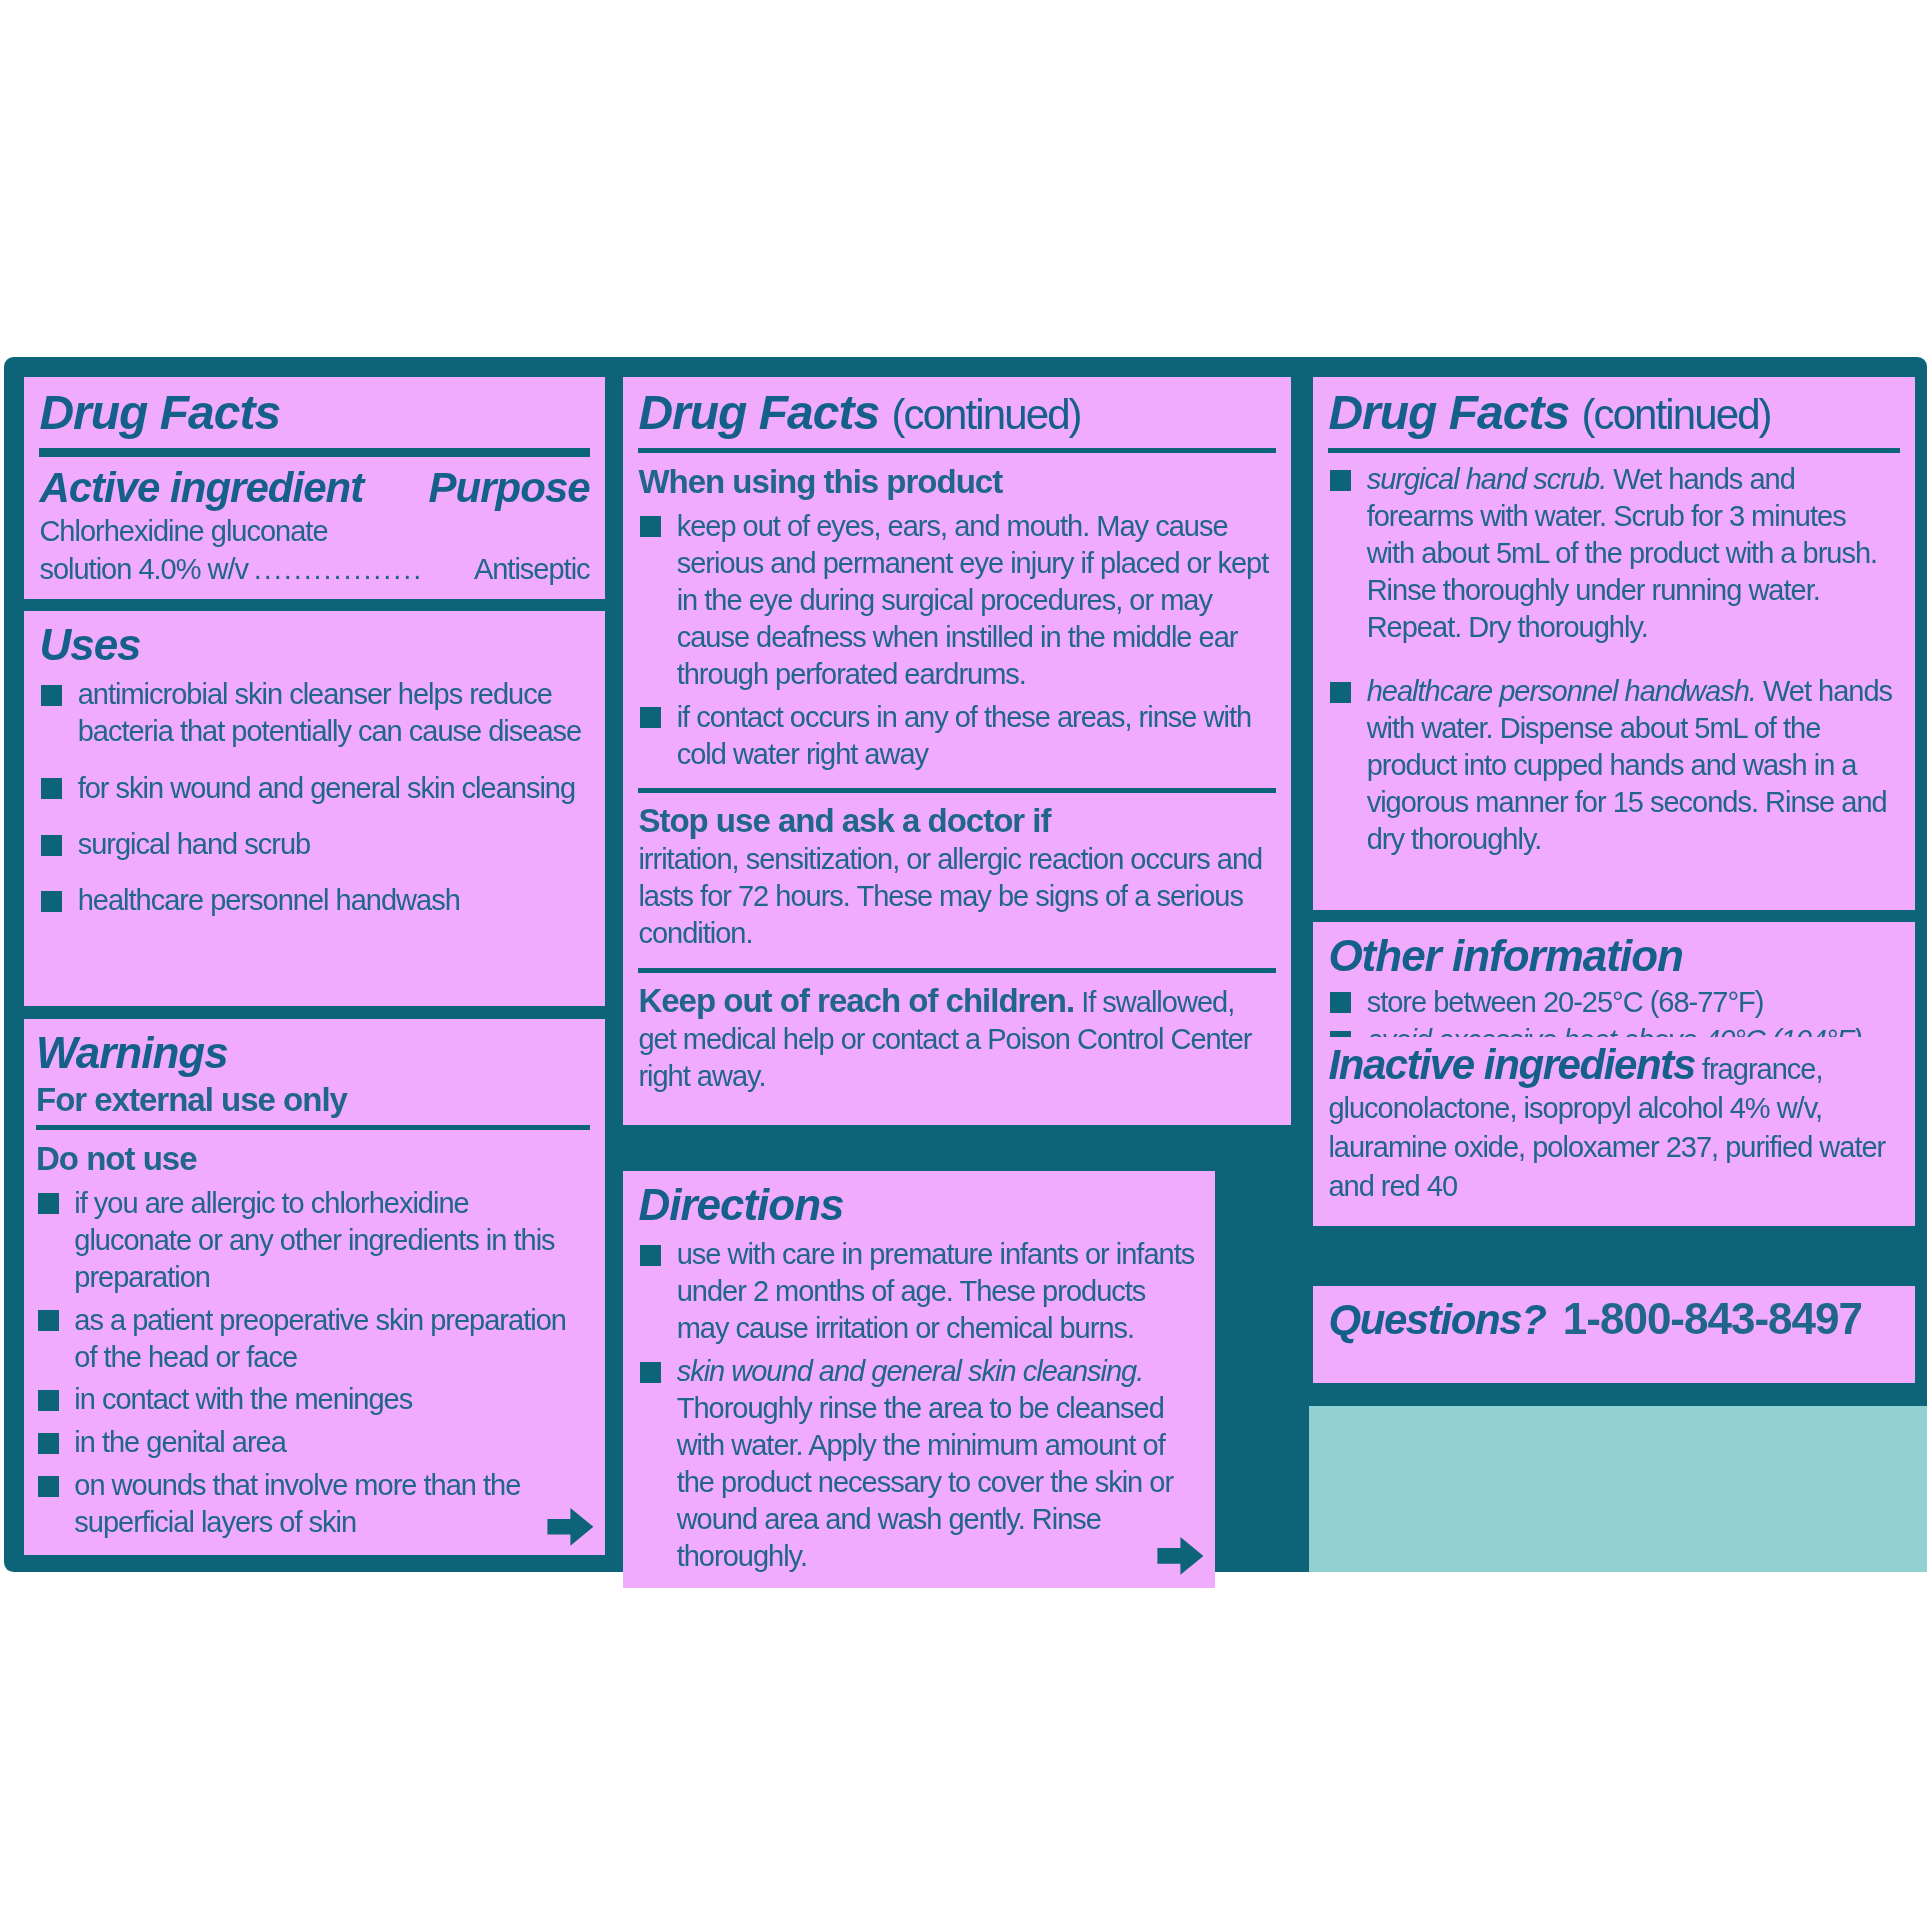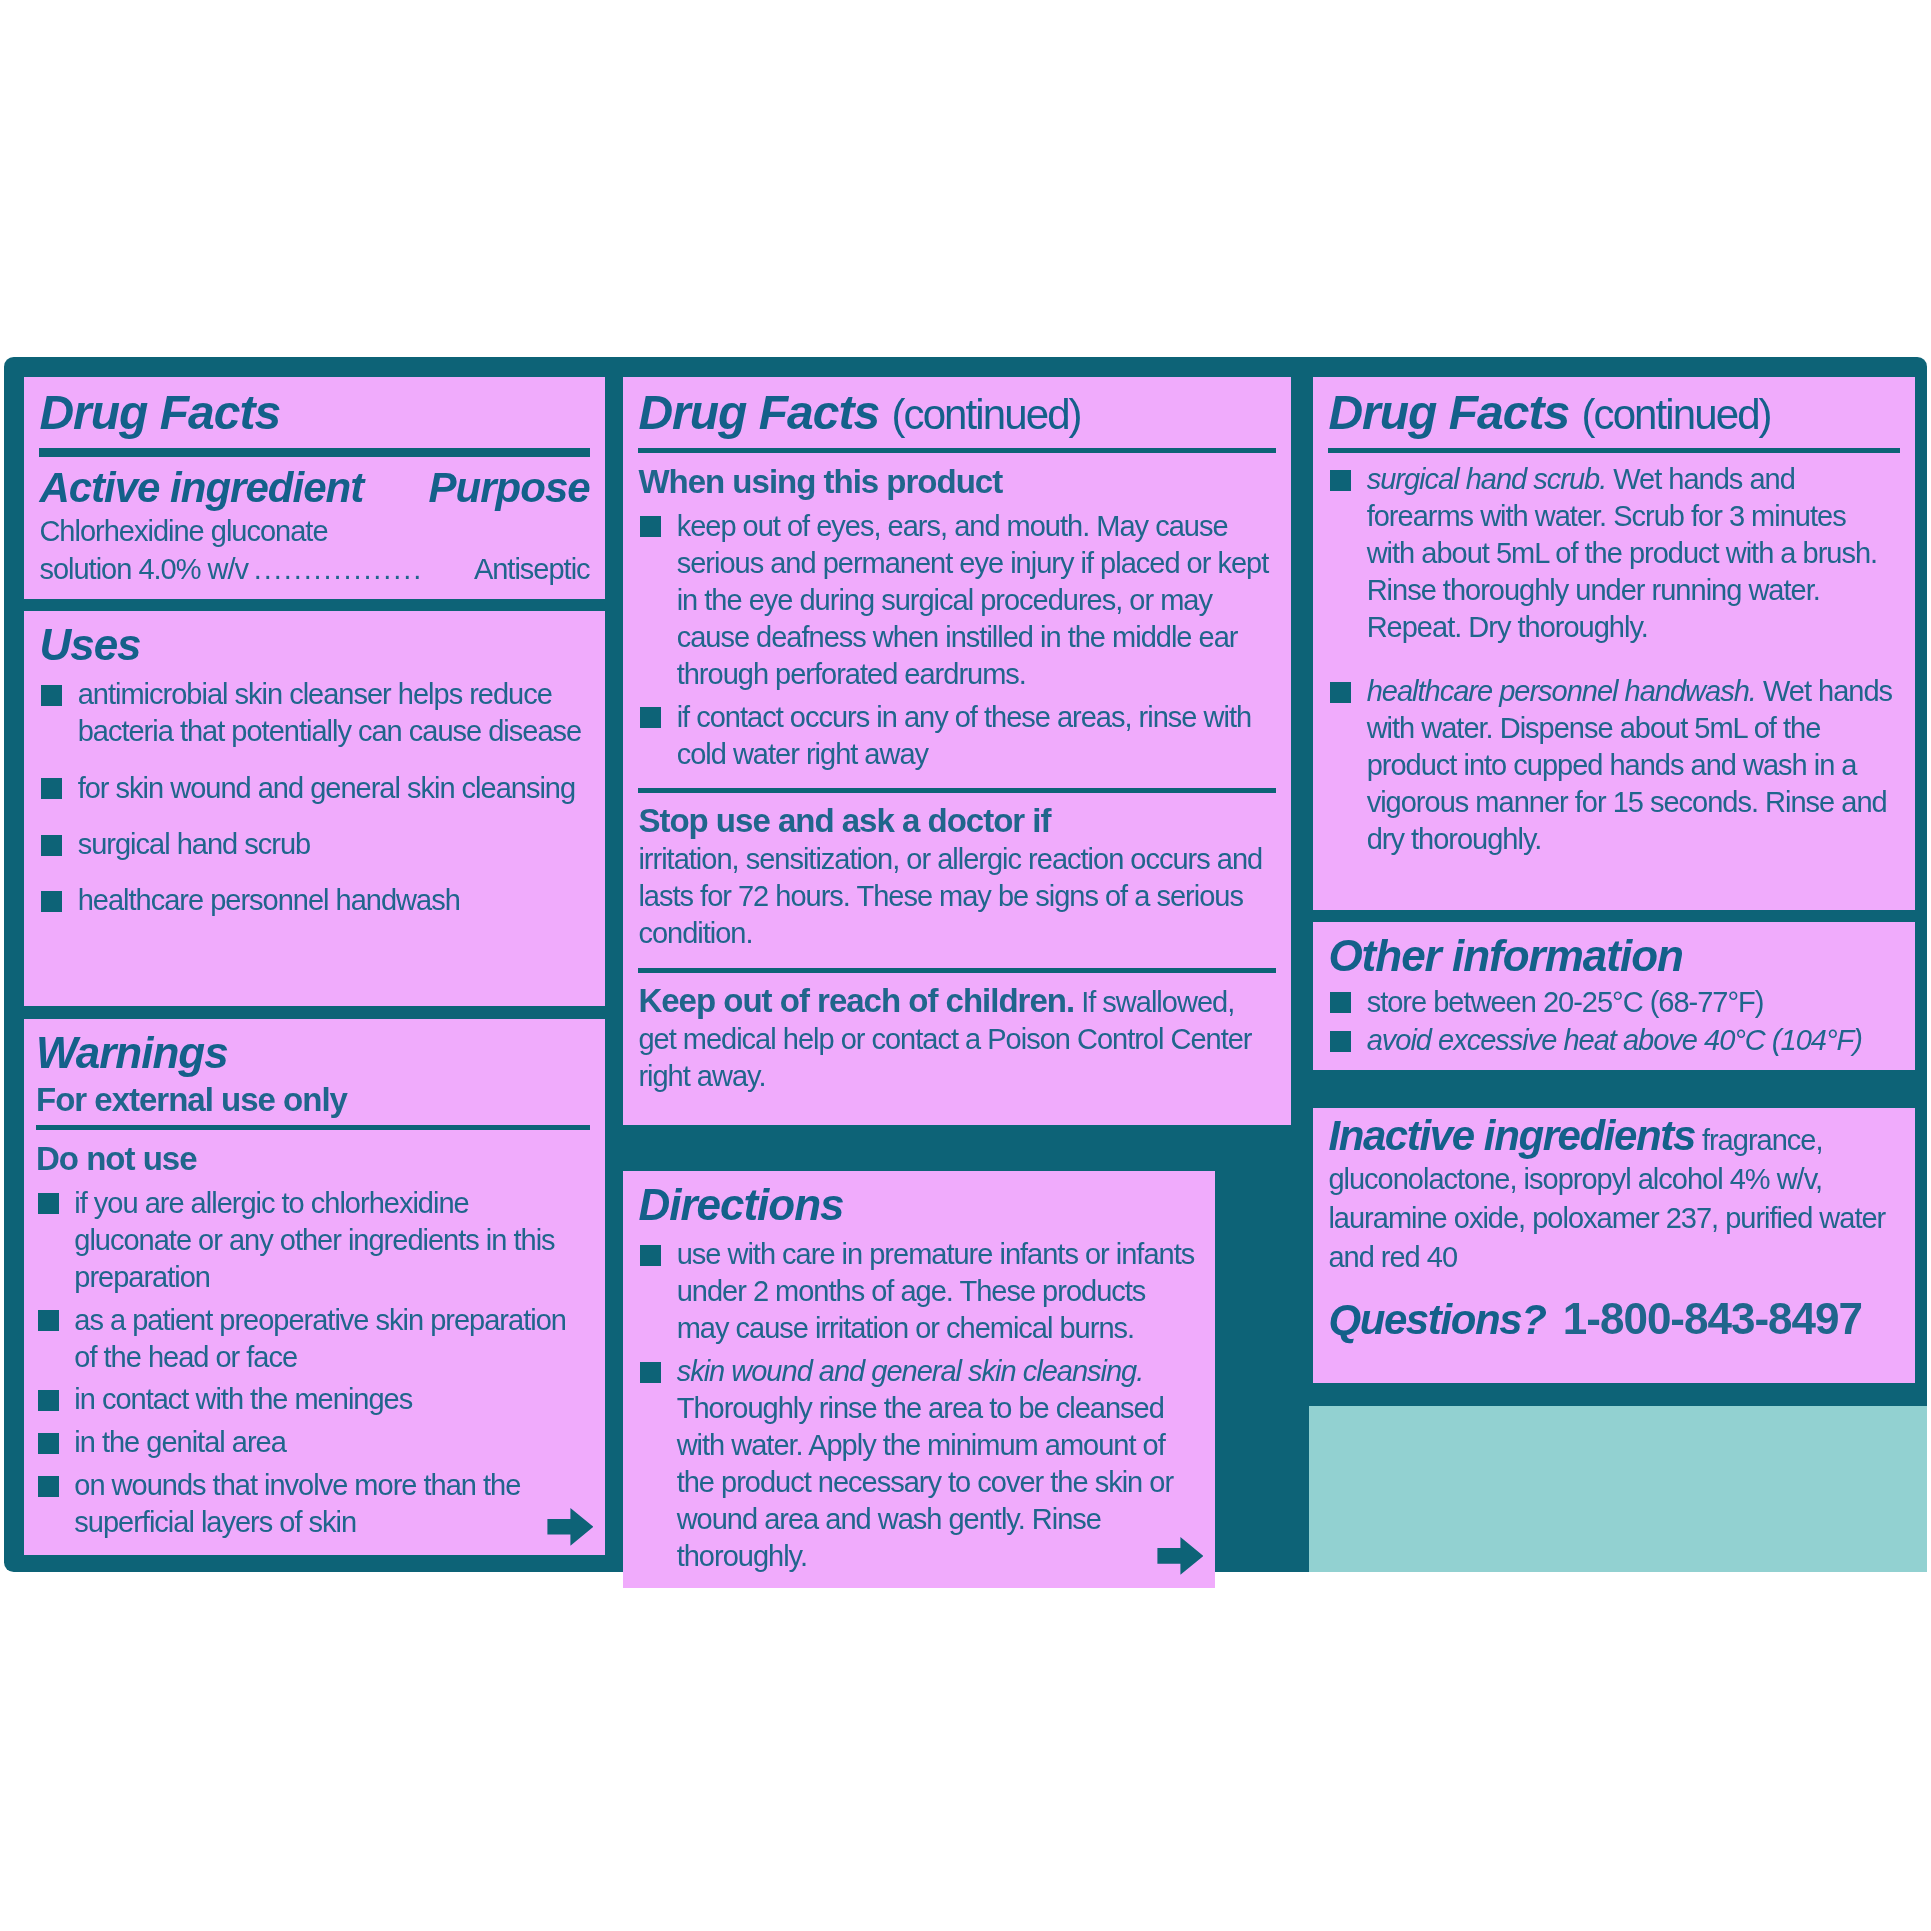--- a/index.html
+++ b/index.html
@@ -153,21 +153,21 @@
     <div class="li" style="margin-top:1.9px;">
       <span class="sq"></span>
       <span class="li-text">store between 20-25°C (68-77°F)</span>
     </div>
     <div class="li" style="margin-top:1.9px;font-style:italic;">
       <span class="sq"></span>
       <span class="li-text">avoid excessive heat above 40°C (104°F)</span>
     </div>
   </section>
 
-  <section class="box" style="left:1313px;top:1108px;width:602px;height:189px;">
+  <section class="box" style="left:1313px;top:1037px;width:602px;height:189px;">
     <p class="body-text" style="line-height:39px;"><span class="big-inline">Inactive ingredients</span> <span>fragrance, gluconolactone, isopropyl alcohol 4% w/v, lauramine oxide, poloxamer 237, purified water and red 40</span></p>
   </section>
 
   <section class="box" style="left:1313px;top:1286px;width:602px;height:97px;">
     <div class="q-row">
       <span class="big-inline">Questions?</span>
       <span class="phone">1-800-843-8497</span>
     </div>
   </section>
 

